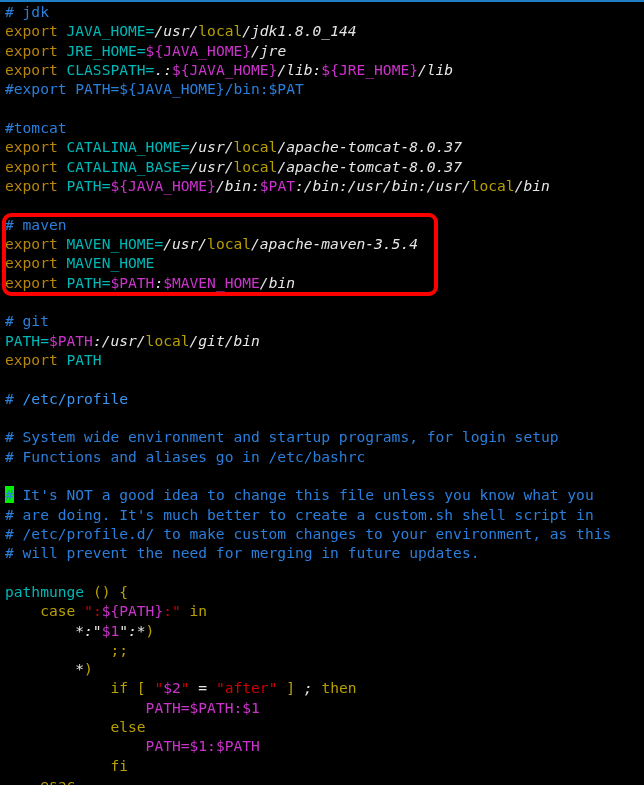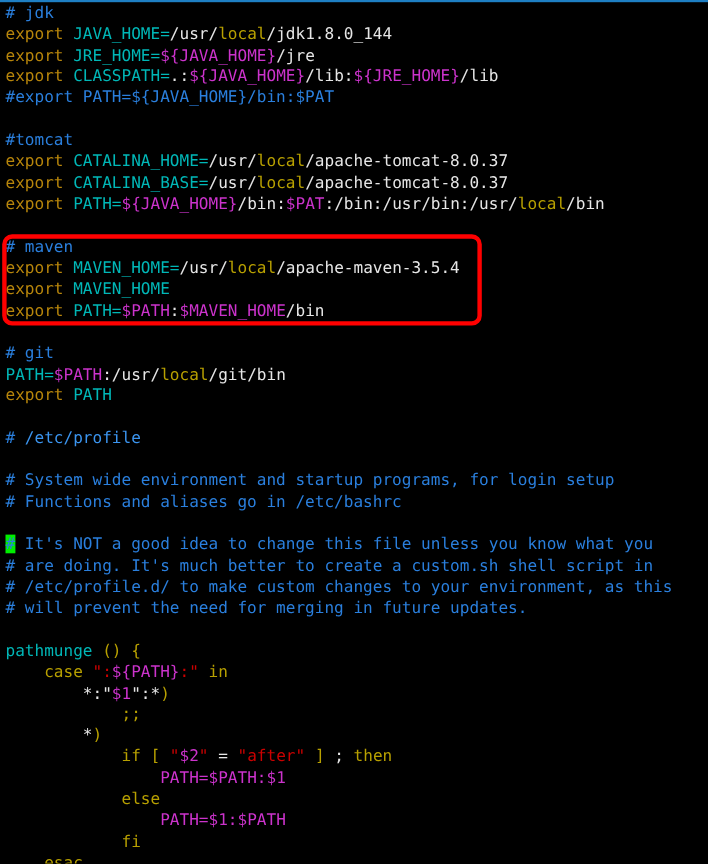--- a/index.html
+++ b/index.html
@@ -42,21 +42,21 @@
     height: 19.33px;
     white-space: pre;
   }
   
   .cmt   { color: #2a7fdd; }           
   .cmt2  { color: #3b95f0; }           
   .kw    { color: #b8860b; }           
   .var   { color: #00b7b7; }           
   .mag   { color: #cc33cc; }           
   .dir   { color: #b8a000; }           
-  .txt   { color: #e6e6e6; }           
+  .txt   { color: #e6e6e6; font-style: italic; }           
   .yel   { color: #b8a000; }           
   .red   { color: #cc0000; }           
   .func  { color: #00b7b7; }           
   .cursor {
     background: #00ee00;
     color: #2a7fdd;
   }
   #highlight-box {
     position: absolute;
     border: 4px solid #ff0000;

